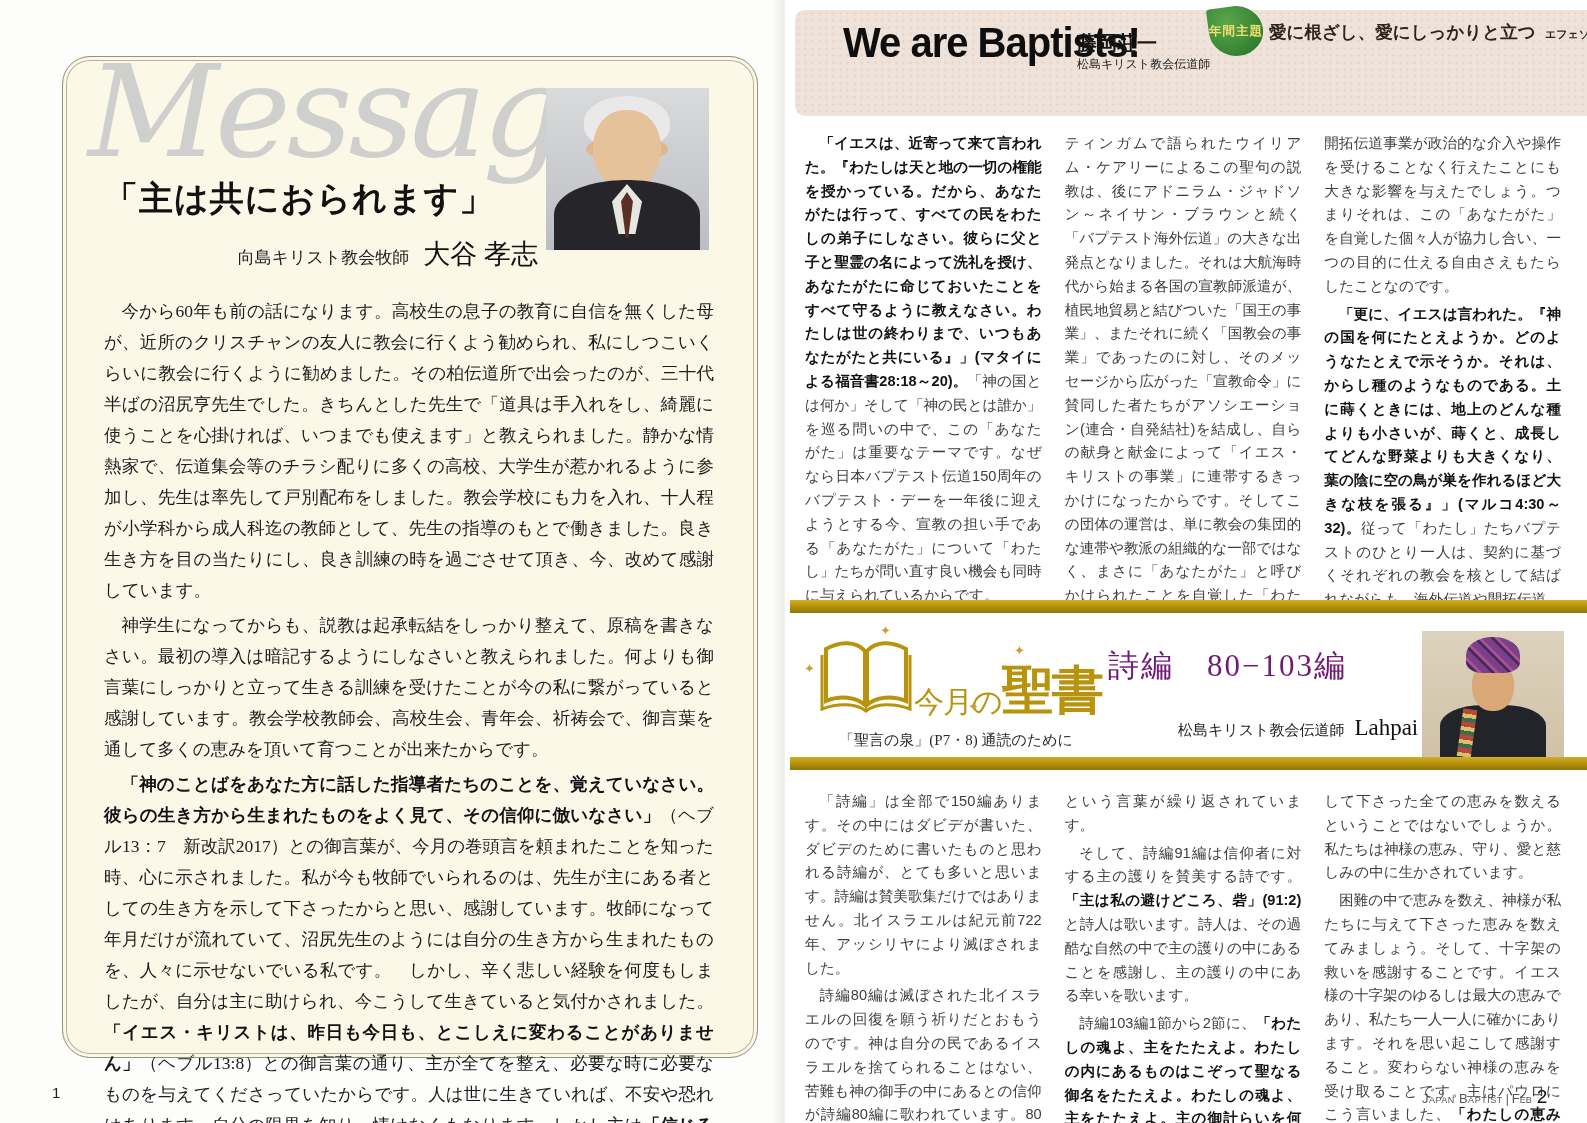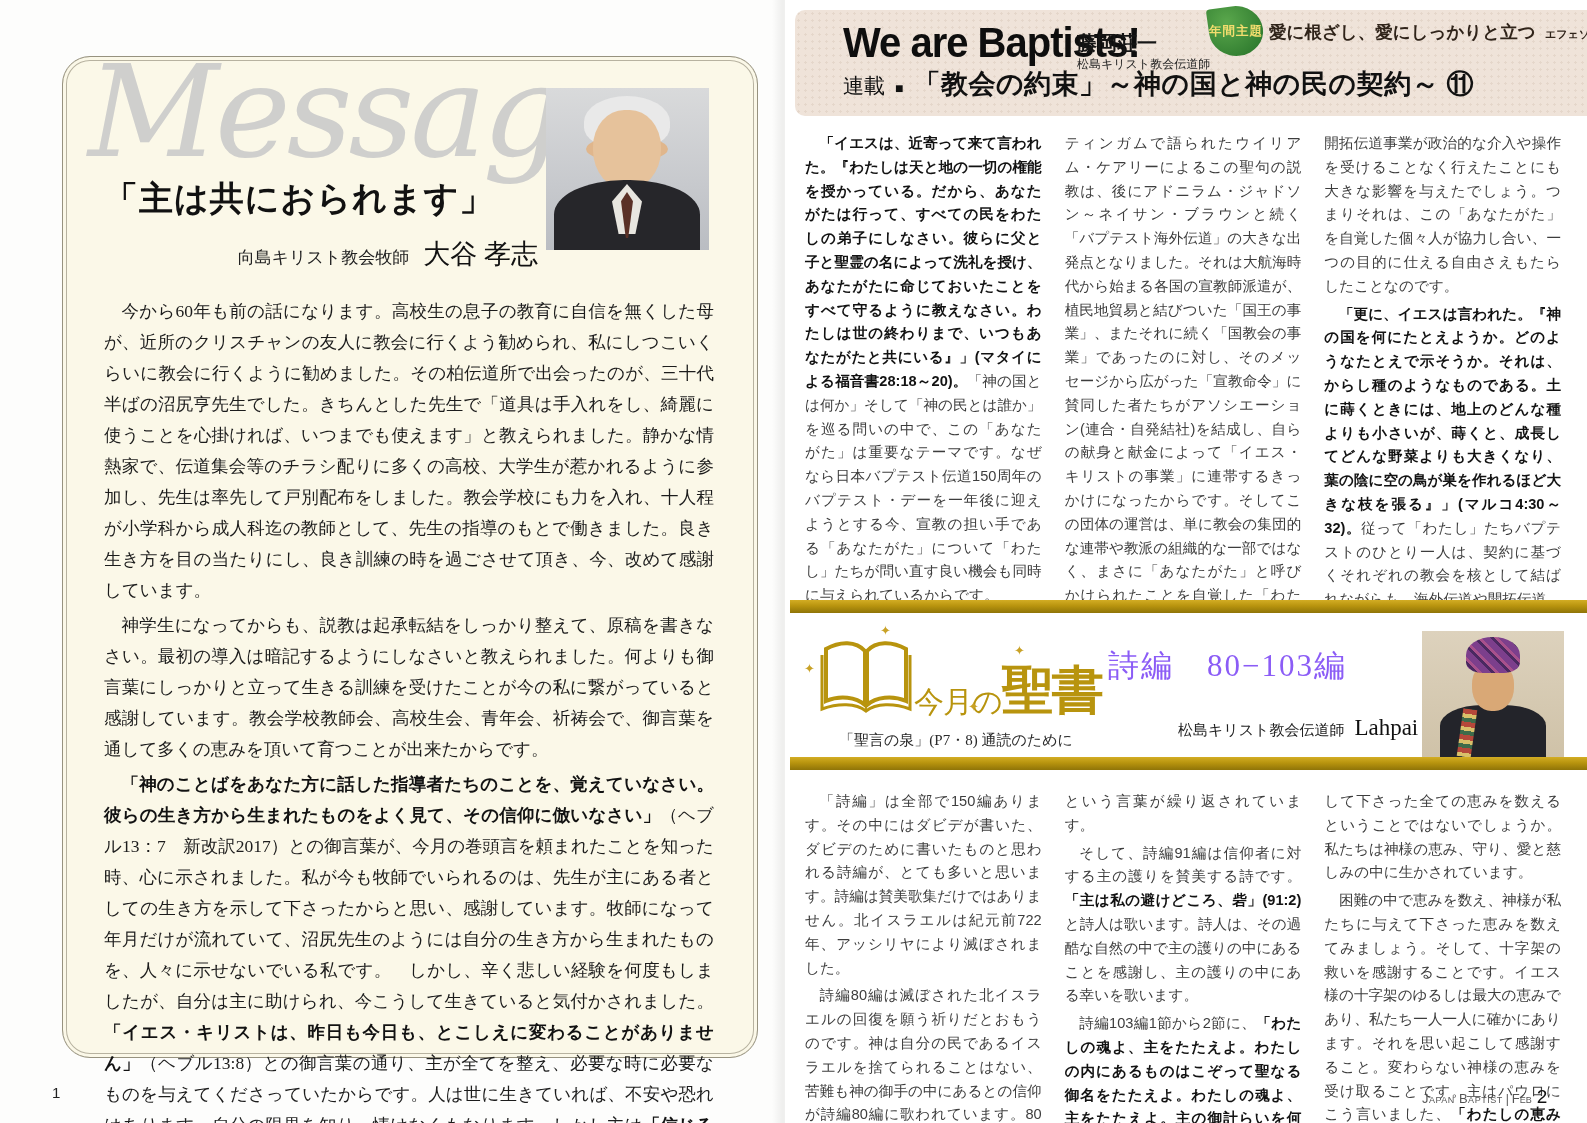--- a/index.html
+++ b/index.html
@@ -74,21 +74,21 @@
 
   
   #bible-head{position:absolute;left:5px;top:613px;width:797px;height:144px;background:#fff;}
   #book-logo{position:absolute;left:28px;top:22px;display:flex;align-items:flex-end;}
   #book-logo svg{display:block;}
   .logo-kanji{color:#b8940e;line-height:1;}
   #logo-top{font-size:30px;letter-spacing:-1px;}
   #logo-main{font-size:52px;font-weight:700;letter-spacing:-2px;}
   .sparkle{color:#c9a227;font-size:13px;position:absolute;}
   #logo-caption{position:absolute;left:28px;top:118px;font-size:15px;color:#2a2a2a;margin-left:21px;}
-  #psalm-title{position:absolute;left:318px;top:32px;font-size:31px;color:#8b5cf6;letter-spacing:2px;}
+  #psalm-title{position:absolute;left:318px;top:32px;font-size:31px;color:#701a75;letter-spacing:2px;}
   #psalm-author{position:absolute;left:388px;top:102px;white-space:nowrap;}
   #psalm-author .role{font-size:15px;color:#222;}
   #psalm-author .name{font-size:23px;color:#111;margin-left:10px;}
   #evangelist-photo{position:absolute;left:632px;top:18px;width:142px;height:126px;
             background:linear-gradient(180deg,#ddd2bd 0%,#cfc2a8 100%);overflow:hidden;}
   .e-hat{position:absolute;left:44px;top:6px;width:54px;height:36px;border-radius:50% 50% 30% 30%;
          background:repeating-linear-gradient(45deg,#7c3f8c 0 6px,#4a2960 6px 9px,#a8518c 9px 12px);}
   .e-face{position:absolute;left:50px;top:30px;width:42px;height:50px;background:#d9a876;border-radius:46%;}
   .e-body{position:absolute;left:18px;top:74px;width:106px;height:52px;background:#23242a;border-radius:40% 40% 0 0;}
   .e-sash{position:absolute;left:38px;top:78px;width:14px;height:48px;transform:rotate(8deg);
@@ -149,25 +149,20 @@
     <div id="wab-author-role" class="serif">松島キリスト教会伝道師</div>
 
     <div id="theme-leaf">
       <span>年間主題</span>
     </div>
     <div id="theme-line">
       <span id="theme-main">愛に根ざし、愛にしっかりと立つ</span>
       <span id="theme-ref">エフェソの信徒への手紙3章16-17節</span>
     </div>
 
-    <div id="series-line" class="serif">
-      <span id="series-label">連載</span>
-      <span id="series-bullet">■</span>
-      <span id="series-title">「教会の約束」～神の国と神の民の契約～ ⑪</span>
-    </div>
 
     <div id="article-top" class="article">
         <div class="col">
           <p class="para ind"><span class="b">「イエスは、近寄って来て言われた。『わたしは天と地の一切の権能を授かっている。だから、あなたがたは行って、すべての民をわたしの弟子にしなさい。彼らに父と子と聖霊の名によって洗礼を授け、あなたがたに命じておいたことをすべて守るように教えなさい。わたしは世の終わりまで、いつもあなたがたと共にいる』」(マタイによる福音書28:18～20)。</span><span>「神の国とは何か」そして「神の民とは誰か」を巡る問いの中で、この「あなたがた」は重要なテーマです。なぜなら日本バプテスト伝道150周年のバプテスト・デーを一年後に迎えようとする今、宣教の担い手である「あなたがた」について「わたし」たちが問い直す良い機会も同時に与えられているからです。</span></p>
           <p class="para ind"><span class="b">「あなたの天幕に場所を広く取り／あなたの住まいの幕を広げ／惜しまず綱を伸ばし、杭を堅く打て(イザヤ54:2)」。</span><span>1792年5月30日、ロビン・フッド伝説で有名な英国中央部のノッ</span></p>
         </div>
         <div class="col">
           <p class="para"><span>ティンガムで語られたウイリアム・ケアリーによるこの聖句の説教は、後にアドニラム・ジャドソン～ネイサン・ブラウンと続く「バプテスト海外伝道」の大きな出発点となりました。それは大航海時代から始まる各国の宣教師派遣が、植民地貿易と結びついた「国王の事業」、またそれに続く「国教会の事業」であったのに対し、そのメッセージから広がった「宣教命令」に賛同した者たちがアソシエーション(連合・自発結社)を結成し、自らの献身と献金によって「イエス・キリストの事業」に連帯するきっかけになったからです。そしてこの団体の運営は、単に教会の集団的な連帯や教派の組織的な一部ではなく、まさに「あなたがた」と呼びかけられたことを自覚した「わたし」たちの自由意志によって開始された契約的事業でした。それはまたアメリカ合衆国が1786年に「ヴァージニア信教自由法」を定めて政教分離を約束する国家として出発し、後に大陸を横断する</span></p>
         </div>
         <div class="col">

